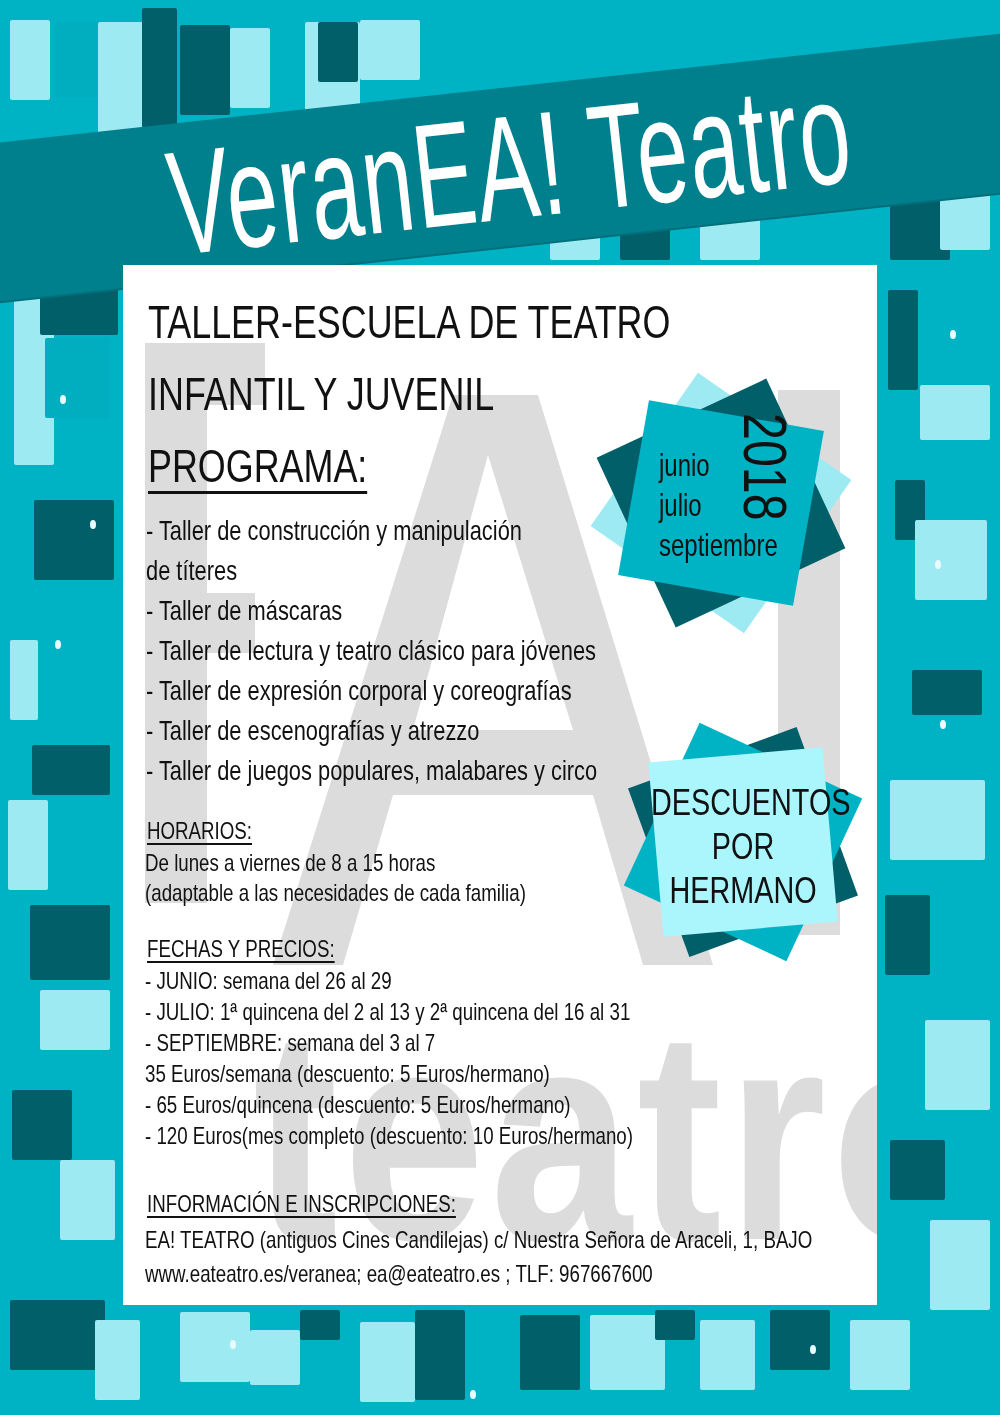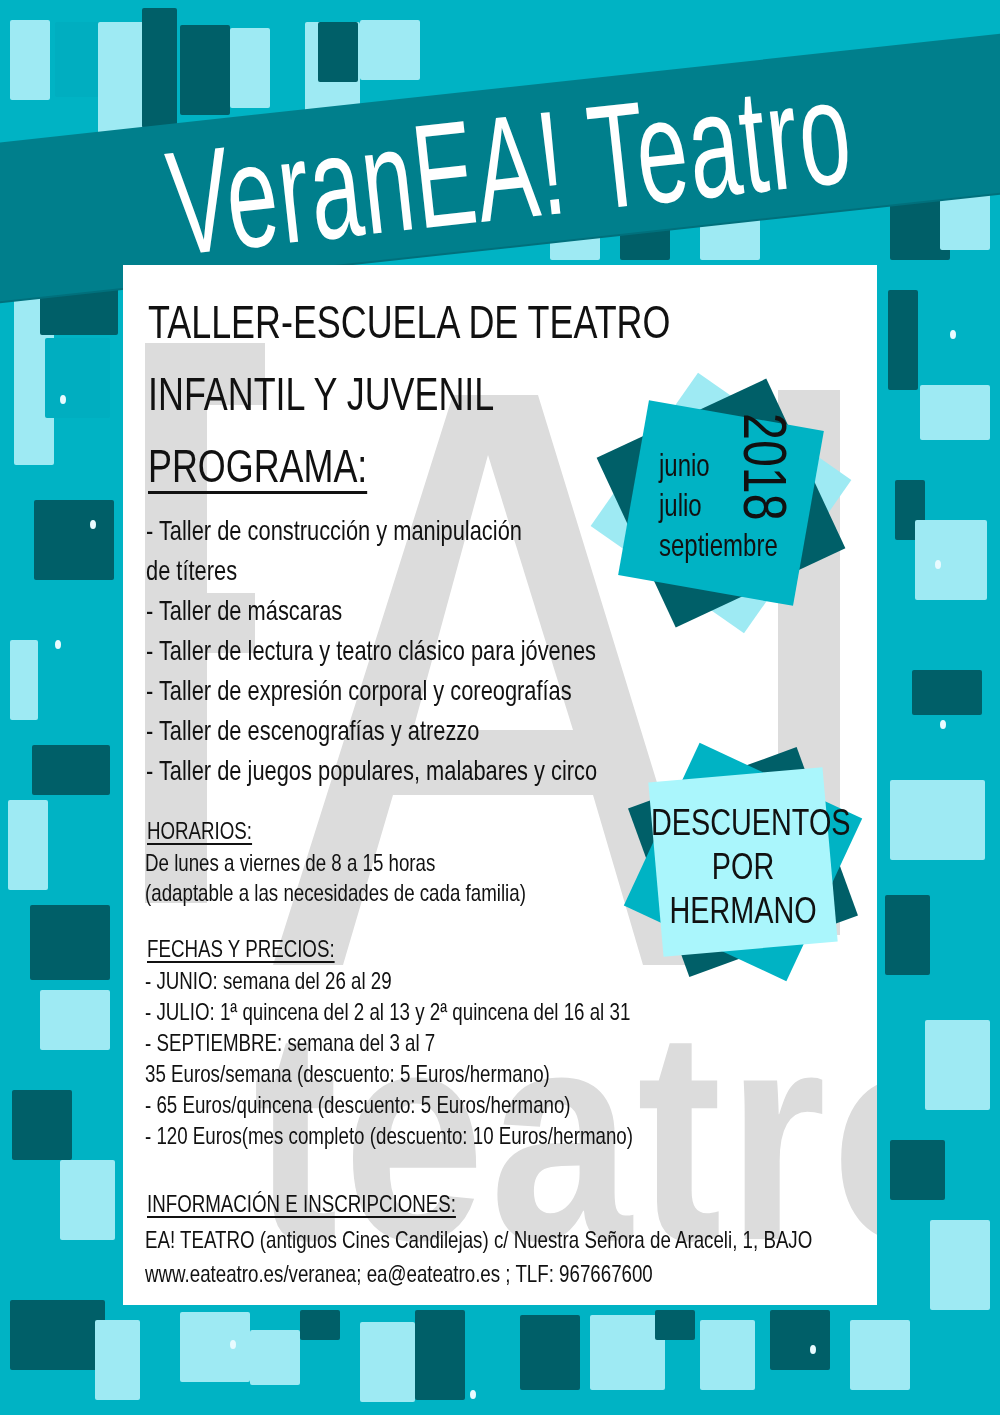--- a/index.html
+++ b/index.html
@@ -21,21 +21,21 @@
   .content{position:absolute;left:0;top:0;right:0;bottom:0;color:#111;}
   .h1{position:absolute;left:25px;font-size:46px;line-height:50px;transform:scaleX(0.78);transform-origin:left;white-space:nowrap;}
   .h-prog{position:absolute;left:25px;top:176px;font-size:46px;line-height:50px;transform:scaleX(0.78);transform-origin:left;white-space:nowrap;border-bottom:3px solid #111;}
   .list{position:absolute;left:23px;top:246px;font-size:28px;line-height:40px;transform:scaleX(0.78);transform-origin:left;white-space:nowrap;}
   .list div{white-space:nowrap;}
   .sec-h{position:absolute;left:24px;font-size:24px;line-height:28px;transform:scaleX(0.78);transform-origin:left;white-space:nowrap;text-decoration:underline;text-underline-offset:4px;}
   .sec-lines{position:absolute;left:22px;font-size:24px;line-height:30px;transform:scaleX(0.78);transform-origin:left;white-space:nowrap;}
   .badge{position:absolute;}
   .badge .sq{position:absolute;left:0;top:0;width:100%;height:100%;}
   .badge-date{left:478px;top:118px;width:240px;height:240px;}
-  .badge-desc{left:505px;top:482px;width:230px;height:230px;text-decoration:underline;}
+  .badge-desc{left:505px;top:462px;width:230px;height:230px;text-decoration:underline;}
   .badge-text{position:absolute;text-align:center;color:#111;white-space:nowrap;}
   .date-months{left:58px;top:62px;font-size:32px;line-height:40px;text-align:left;transform:scaleX(0.75);transform-origin:left;}
   .date-year{position:absolute;left:133px;top:35px;font-size:62px;line-height:62px;transform:rotate(90deg) scaleX(0.78);transform-origin:left top;white-space:nowrap;left:195px;top:30px;}
   .desc-text{left:0;right:0;top:54px;font-size:36px;line-height:44px;transform:scaleX(0.8);transform-origin:center;}
 </style>
 </head>
 <body>
 
 <div class="bg">
 

